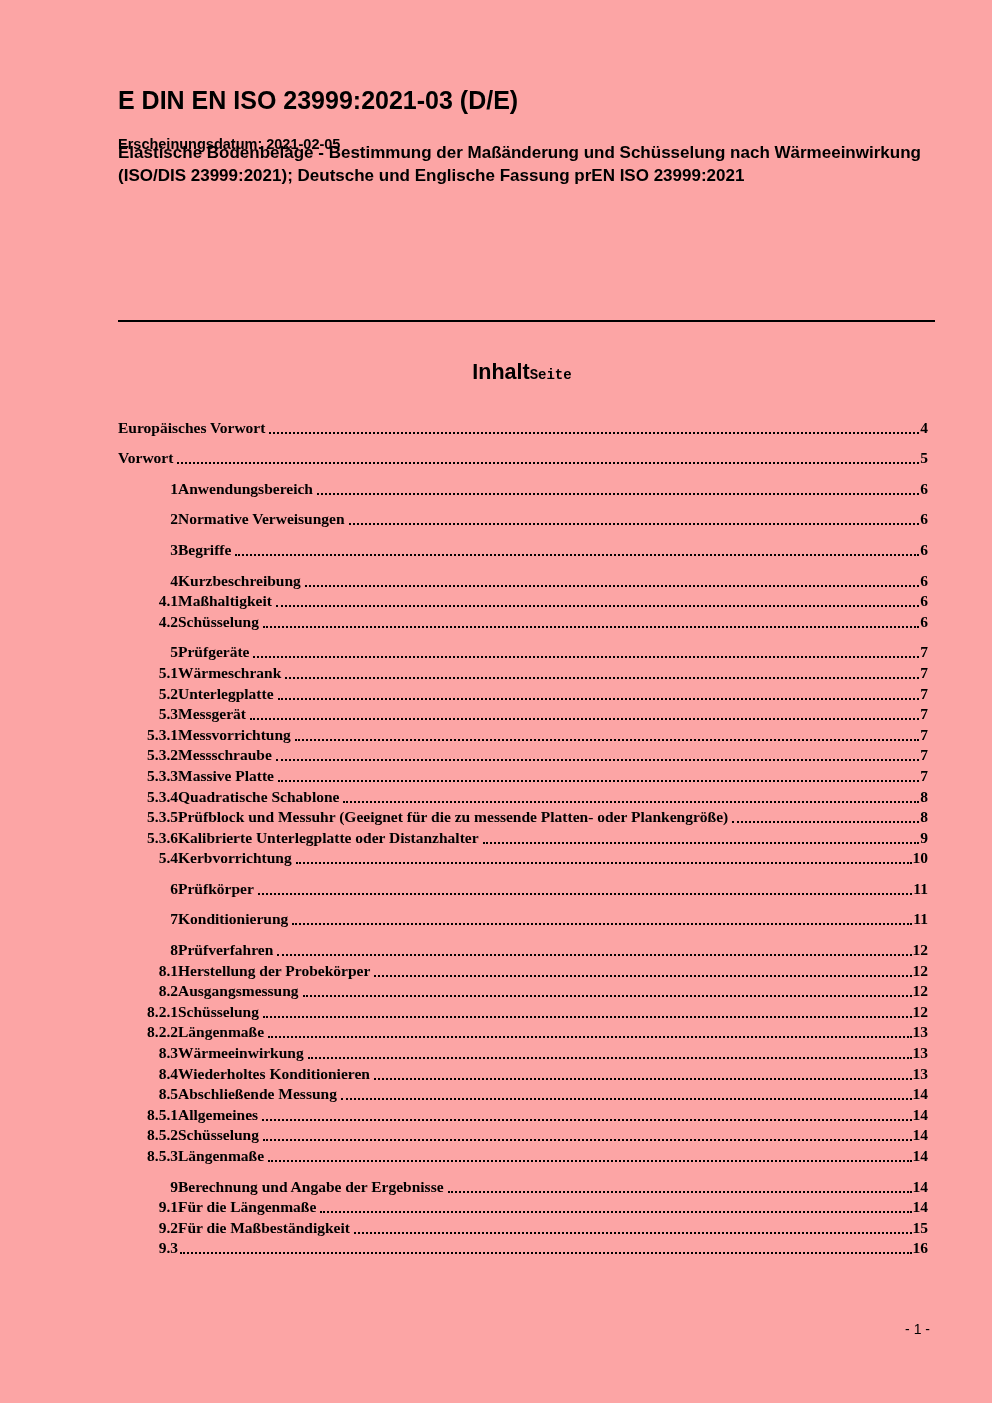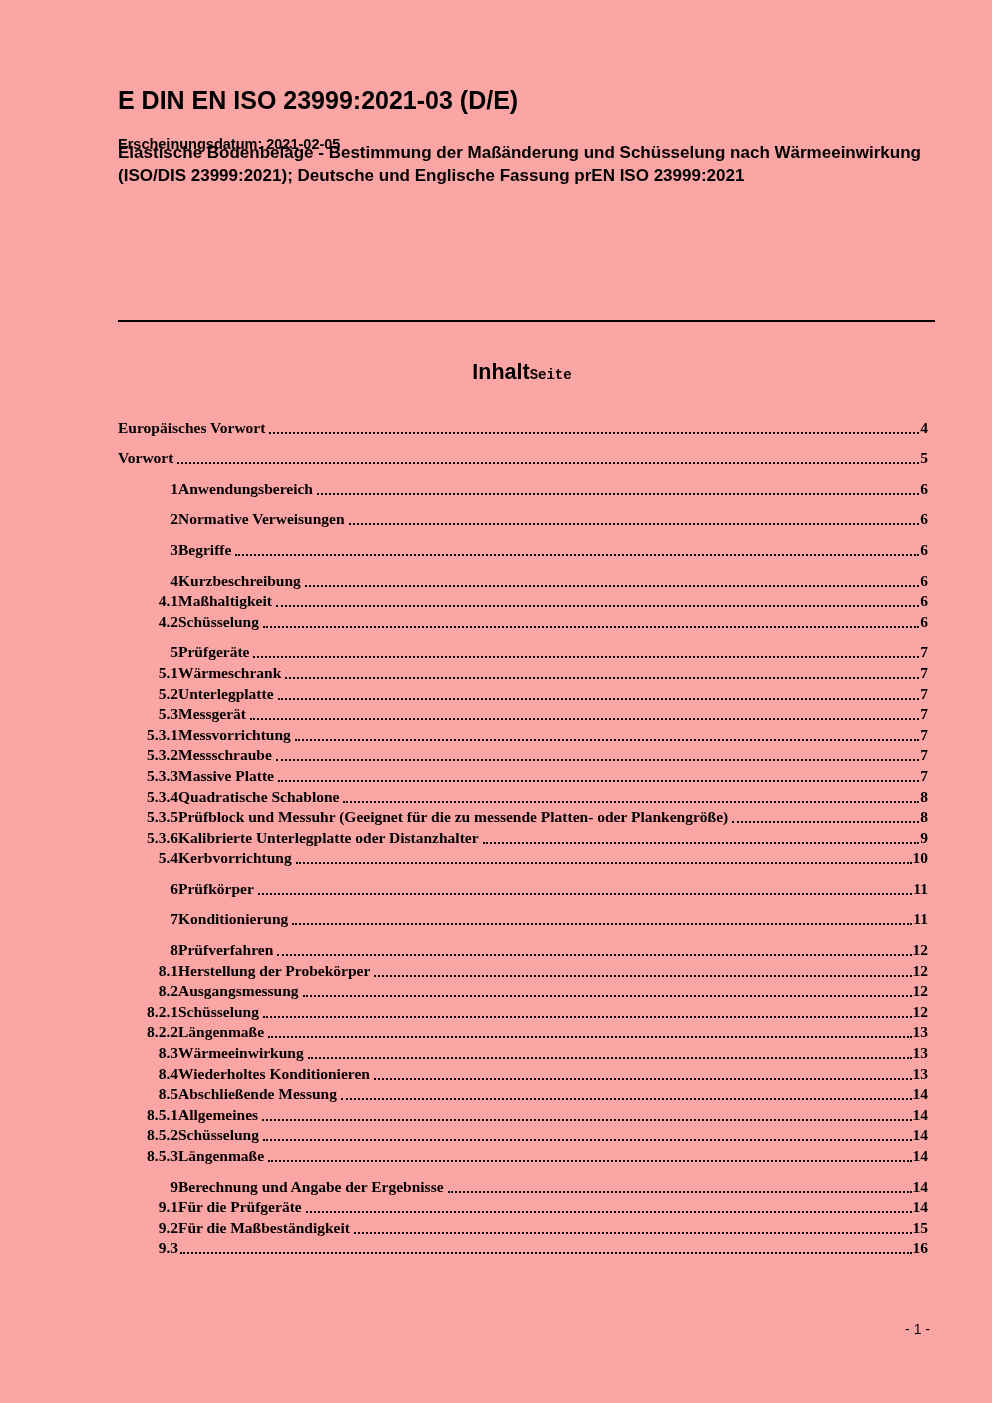--- a/index.html
+++ b/index.html
@@ -311,21 +311,21 @@
     <span class="toc-page">14</span>
   </div>
       <div class="toc-row group-gap">
     <span class="toc-num">9</span>
     <span class="toc-label">Berechnung und Angabe der Ergebnisse</span>
     <span class="toc-leader"></span>
     <span class="toc-page">14</span>
   </div>
       <div class="toc-row">
     <span class="toc-num">9.1</span>
-    <span class="toc-label">Für die Prüfgeräte</span>
+    <span class="toc-label">Für die Längenmaße</span>
     <span class="toc-leader"></span>
     <span class="toc-page">14</span>
   </div>
       <div class="toc-row">
     <span class="toc-num">9.2</span>
     <span class="toc-label">Für die Maßbeständigkeit</span>
     <span class="toc-leader"></span>
     <span class="toc-page">15</span>
   </div>
       <div class="toc-row">

